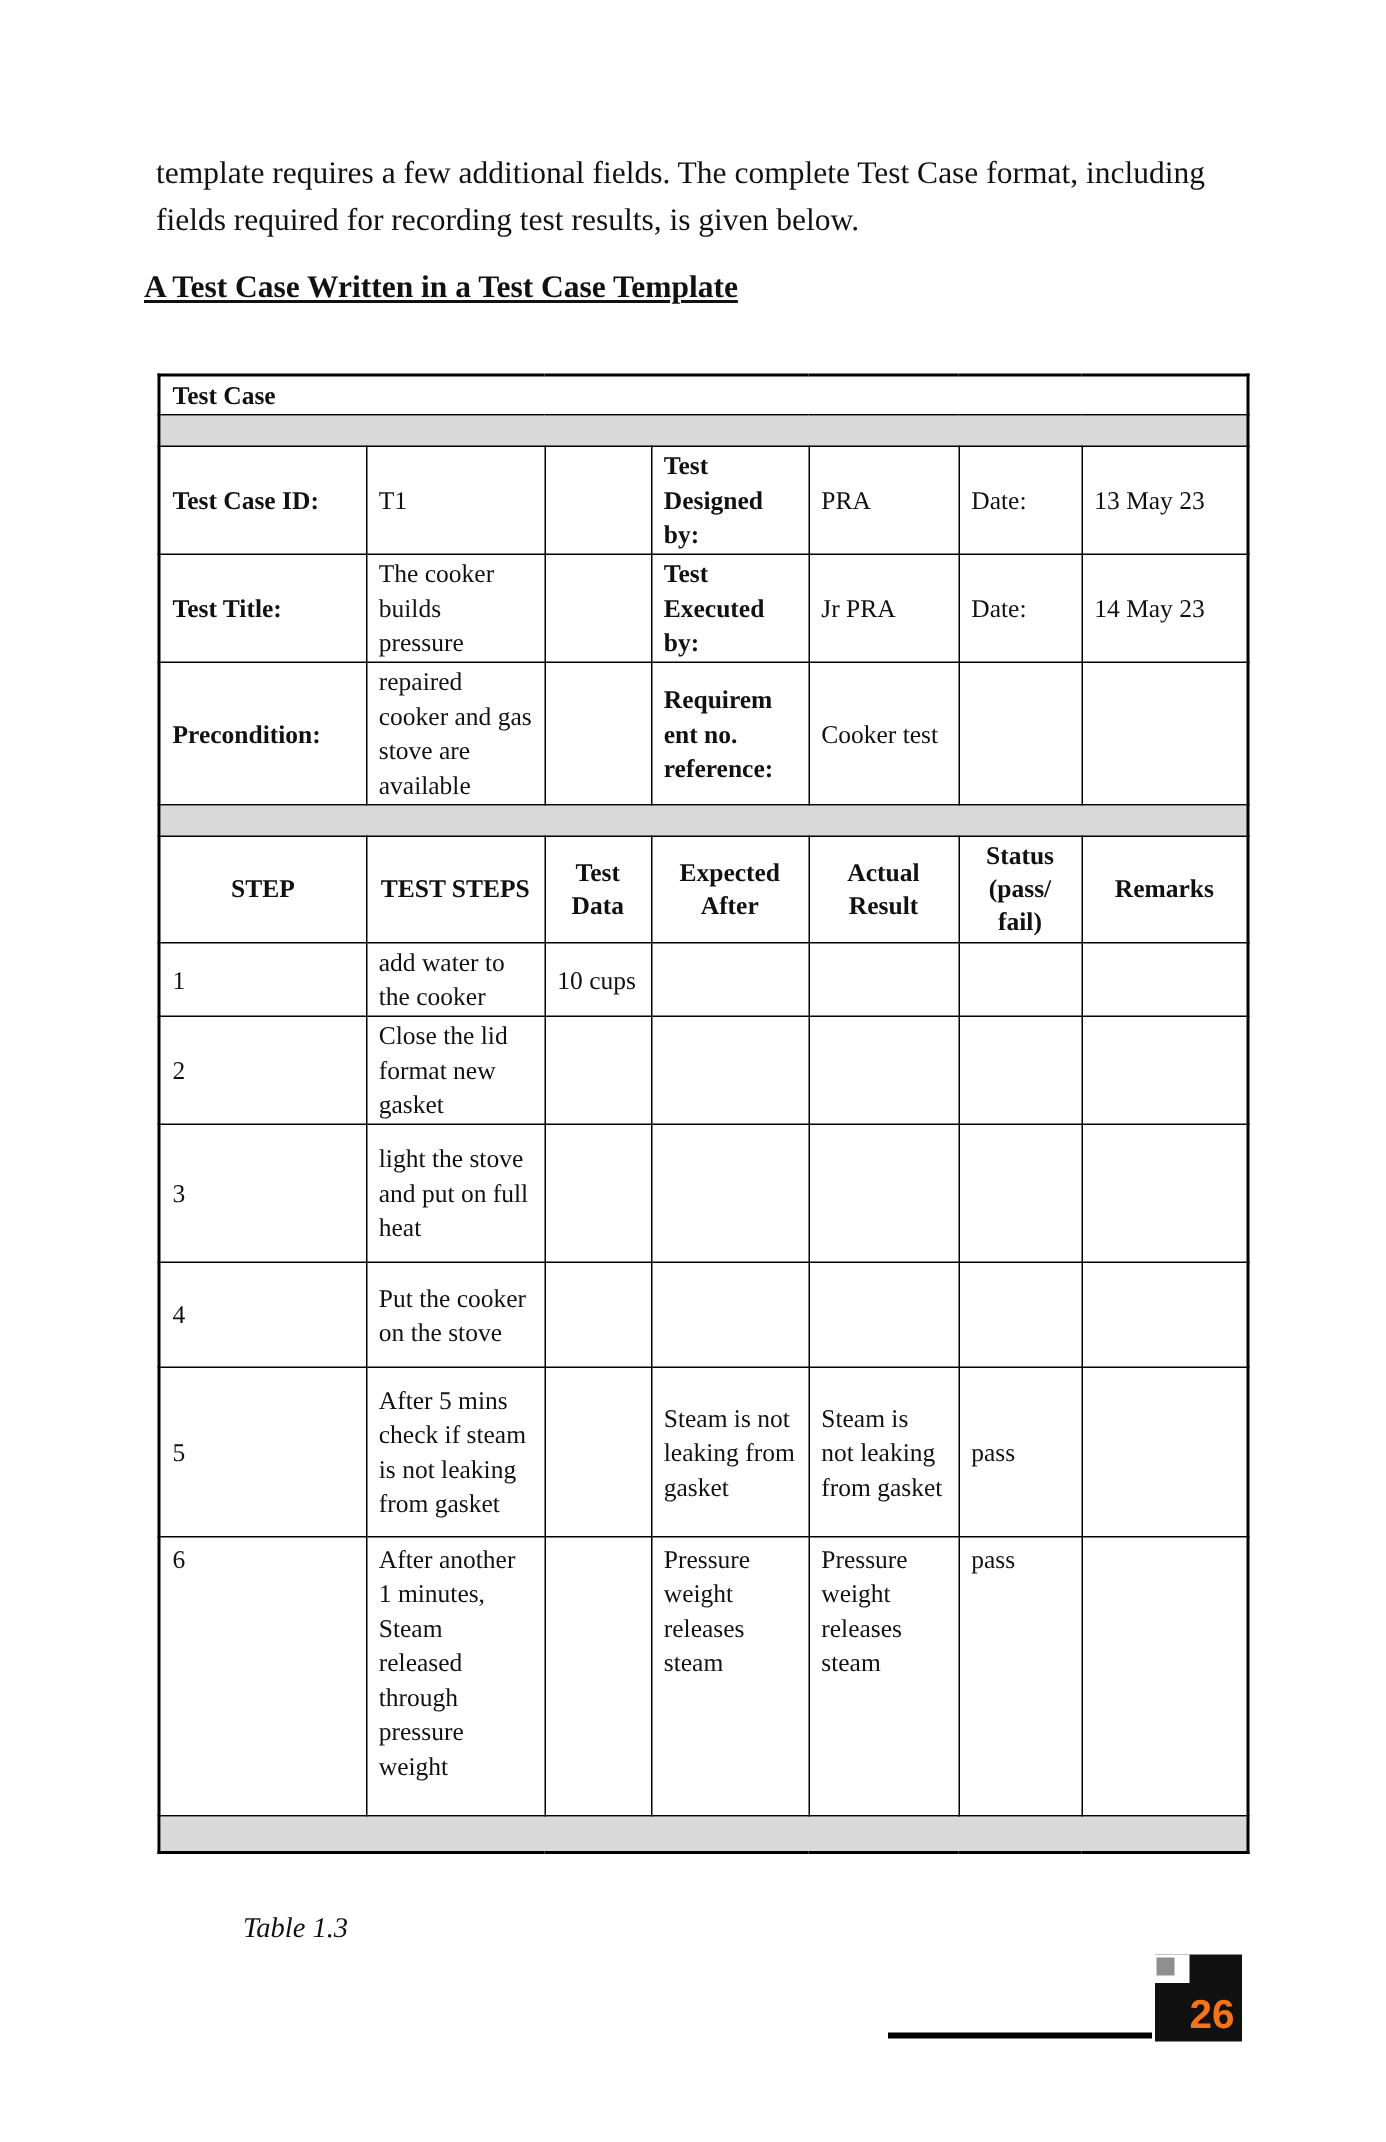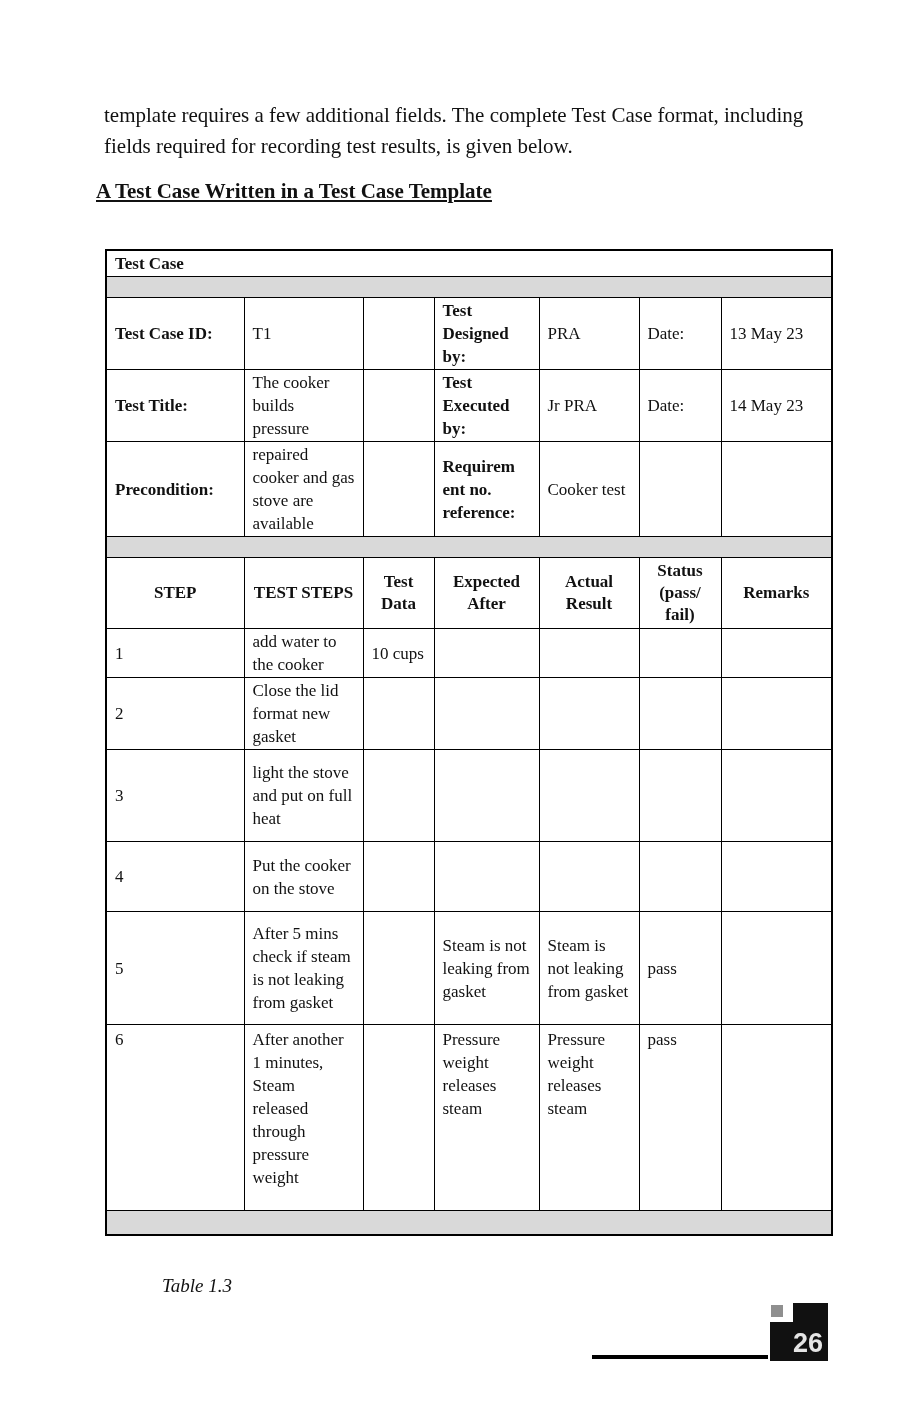--- a/index.html
+++ b/index.html
@@ -80,21 +80,21 @@
   }
   .page-box {
     position: absolute; left: 770px; top: 1303px;
     width: 58px; height: 58px; background: #111111;
   }
   .page-box .notch {
     position: absolute; left: 0; top: 0; width: 23px; height: 19px; background: #ffffff;
   }
   .page-box .num {
     position: absolute; right: 5px; bottom: 4px;
-    color: #e5e5e5; font-family: "Liberation Sans", sans-serif;
+    color: #f97316; font-family: "Liberation Sans", sans-serif;
     font-weight: 700; font-size: 27px; line-height: 27px;
   }
   .gray-square {
     position: absolute; left: 771px; top: 1305px;
     width: 12px; height: 12px; background: #8f8f8f;
   }
 </style>
 </head>
 <body>
 

